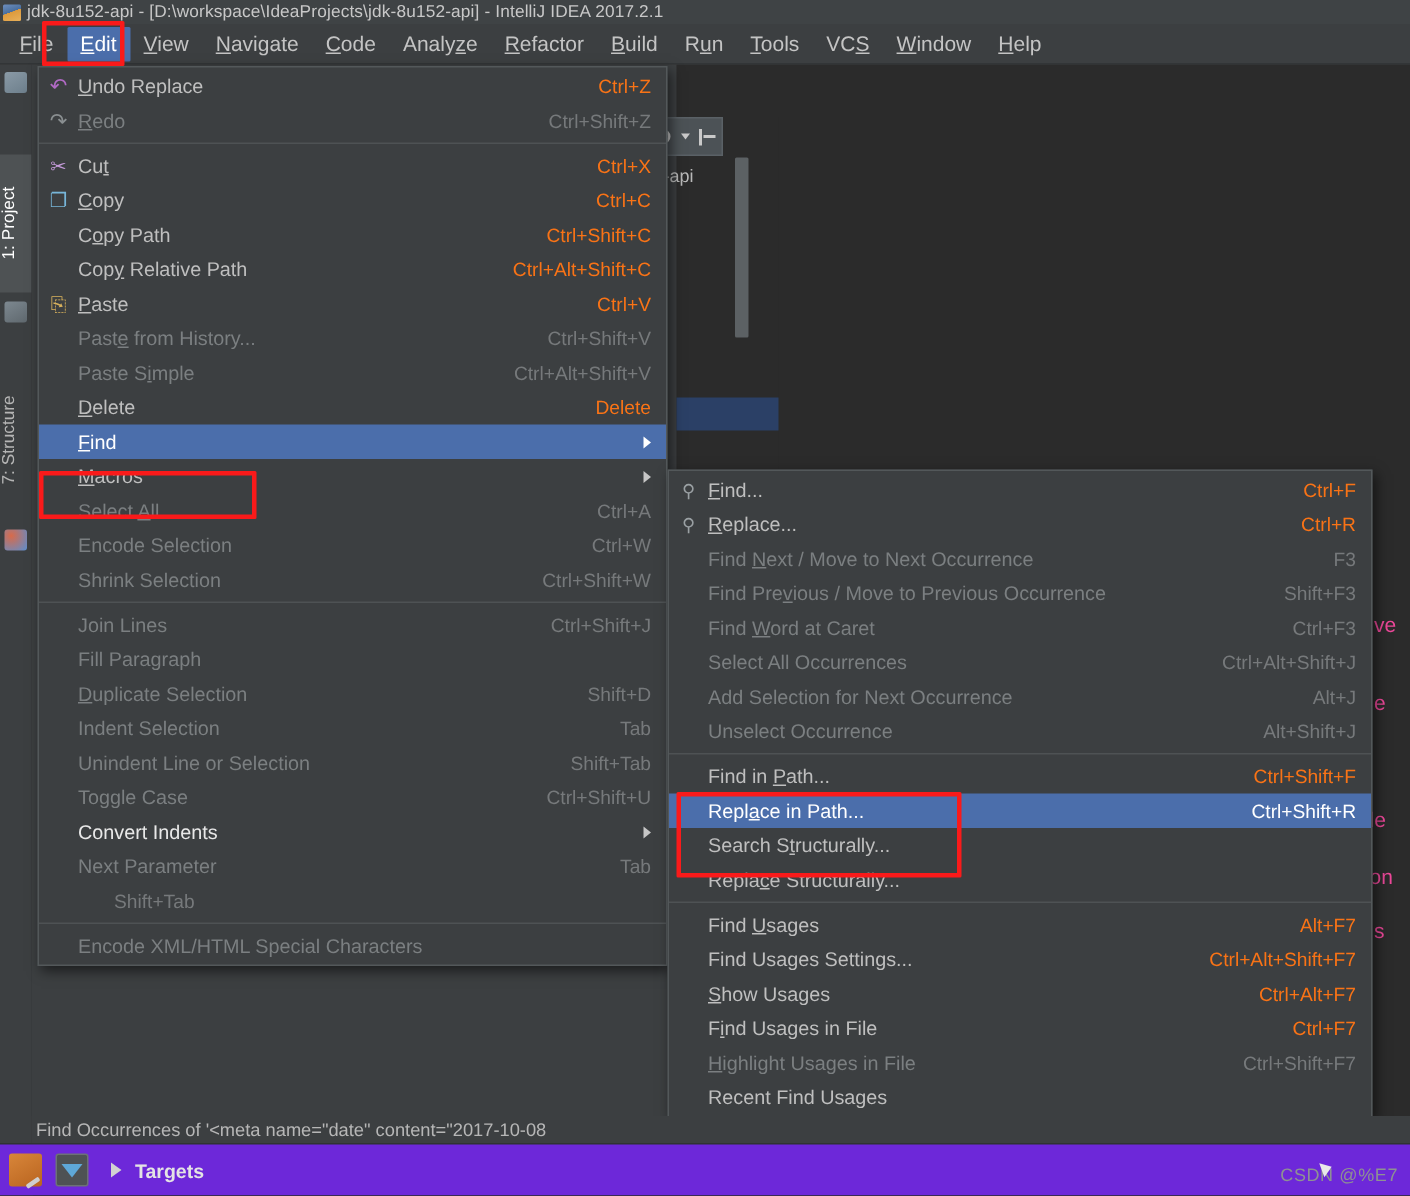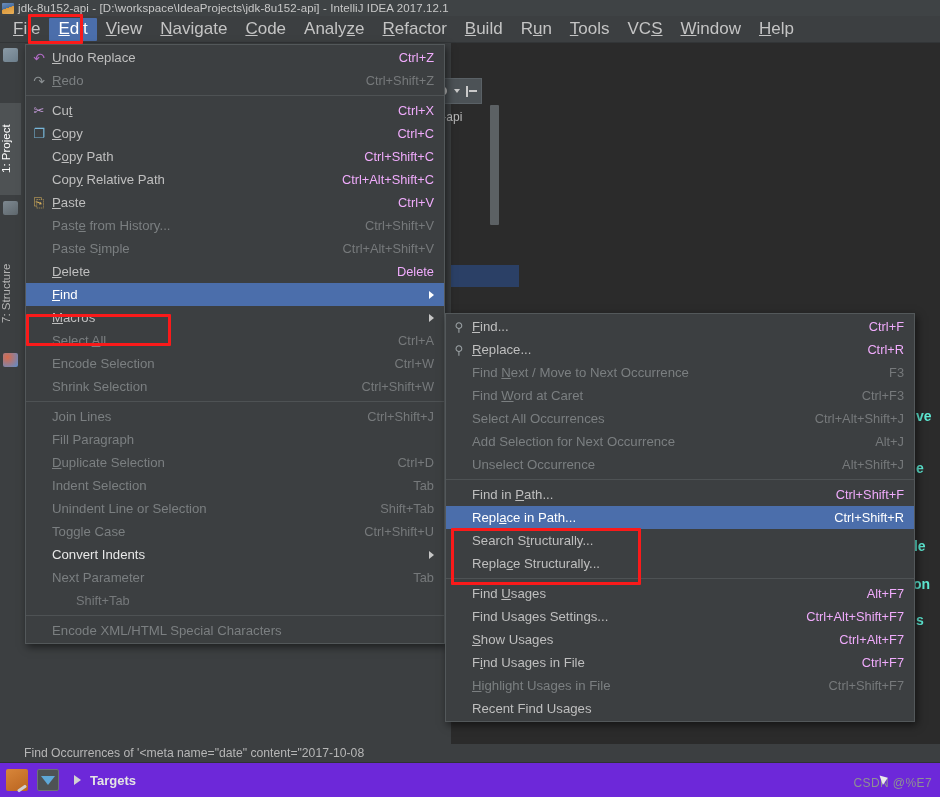--- a/index.html
+++ b/index.html
@@ -26,21 +26,21 @@
   }
 
   
   #menubar{
     left:0;top:16px;width:940px;height:27px;
     background:#3c3f41;display:flex;align-items:center;
     padding-left:4px;box-sizing:border-box;
     border-bottom:1px solid #323537;
   }
   .mb-item{
-    font-size:17px;color:#c4c4c4;padding:4px 9px 5px 9px;white-space:nowrap;
+    font-size:14px;color:#c4c4c4;padding:4px 9px 5px 9px;white-space:nowrap;
     border-radius:1px;line-height:14px;
   }
   .mb-item.active{background:#4b6eab;color:#ffffff;}
   .mb-item u{text-decoration:underline;}
 
   
   #leftstripe{
     left:0;top:43px;width:21px;height:754px;background:#3c3f41;
     border-right:1px solid #2f3234;
   }
@@ -94,21 +94,21 @@
   }
   #editorbg{
     position:absolute;left:519px;top:78px;width:421px;height:238px;background:#2b2b2b;
   }
   #editorstrip{
     position:absolute;left:451px;top:265px;width:68px;height:22px;background:#2b4066;
   }
 
   
   .bgfrag{
-    position:absolute;font-size:14px;color:#5eead4;white-space:nowrap;font-weight:bold;
+    position:absolute;font-size:14px;color:#ec4899;white-space:nowrap;
   }
 
   
   .menu{
     position:absolute;background:#3c3f41;border:1px solid #53585a;
     box-shadow:2px 3px 8px rgba(0,0,0,.55);box-sizing:border-box;padding:1px 0;
   }
   .mi{
     position:relative;display:flex;align-items:center;height:23px;
     font-size:13.2px;color:#bfbfbf;padding:0 10px 0 0;box-sizing:border-box;
@@ -117,21 +117,21 @@
   .mi.disabled{color:#7b7f81;}
   .mi.strong{color:#e8e8e8;}
   .mi.sel{background:#4b6eab;}
   .mi.sel .mi-label,.mi.sel .mi-key{color:#ffffff;}
   .mi-ico{
     width:26px;flex:0 0 auto;display:flex;align-items:center;justify-content:center;
     height:100%;
   }
   .mi-label{flex:1 1 auto;overflow:hidden;text-overflow:ellipsis;}
   .mi-label u{text-decoration:underline;}
-  .mi-key{margin-left:24px;color:#f0abfc;font-size:12.8px;flex:0 0 auto;}
+  .mi-key{margin-left:24px;color:#f97316;font-size:12.8px;flex:0 0 auto;}
   .mi.disabled .mi-key{color:#76797b;}
   .mi-arrow{
     margin-left:16px;flex:0 0 auto;width:0;height:0;
     border-top:4px solid transparent;border-bottom:4px solid transparent;
     border-left:5px solid #c6c6c6;
   }
   .mi.sel .mi-arrow{border-left-color:#ffffff;}
   .sep{height:1px;background:#4e5254;margin:3px 0;}
 
   
@@ -197,21 +197,21 @@
     position:absolute;left:881px;top:774px;width:0;height:0;
     border-left:7px solid #e9e9e9;border-bottom:5px solid transparent;
     border-top:5px solid transparent;transform:rotate(-20deg);
   }
 </style>
 </head>
 <body>
 
 <div id="titlebar" class="abs">
   <div class="app-ico"></div>
-  <div class="title-text">jdk-8u152-api - [D:\workspace\IdeaProjects\jdk-8u152-api] - IntelliJ IDEA 2017.12.1</div>
+  <div class="title-text">jdk-8u152-api - [D:\workspace\IdeaProjects\jdk-8u152-api] - IntelliJ IDEA 2017.2.1</div>
 </div>
 
 <div id="menubar" class="abs">
     <div class="mb-item"><u>F</u>ile</div>
     <div class="mb-item active"><u>E</u>dit</div>
     <div class="mb-item"><u>V</u>iew</div>
     <div class="mb-item"><u>N</u>avigate</div>
     <div class="mb-item"><u>C</u>ode</div>
     <div class="mb-item">Analy<u>z</u>e</div>
     <div class="mb-item"><u>R</u>efactor</div>
@@ -344,21 +344,21 @@
       <span class="mi-label">Join Lines</span>
       <span class="mi-key">Ctrl+Shift+J</span>
     </div>
     <div class="mi disabled">
       <span class="mi-ico"></span>
       <span class="mi-label">Fill Paragraph</span>
     </div>
     <div class="mi disabled">
       <span class="mi-ico"></span>
       <span class="mi-label"><u>D</u>uplicate Selection</span>
-      <span class="mi-key">Ctrl+D</span>
+      <span class="mi-key">Shift+D</span>
     </div>
     <div class="mi disabled">
       <span class="mi-ico"></span>
       <span class="mi-label">Indent Selection</span>
       <span class="mi-key">Tab</span>
     </div>
     <div class="mi disabled">
       <span class="mi-ico"></span>
       <span class="mi-label">Unindent Line or Selection</span>
       <span class="mi-key">Shift+Tab</span>
@@ -401,20 +401,25 @@
       <span class="mi-ico">
         <span class="ic-find">⚲</span>
       </span>
       <span class="mi-label"><u>R</u>eplace...</span>
       <span class="mi-key">Ctrl+R</span>
     </div>
     <div class="mi disabled">
       <span class="mi-ico"></span>
       <span class="mi-label">Find <u>N</u>ext / Move to Next Occurrence</span>
       <span class="mi-key">F3</span>
+    </div>
+    <div class="mi disabled">
+      <span class="mi-ico"></span>
+      <span class="mi-label">Find Pre<u>v</u>ious / Move to Previous Occurrence</span>
+      <span class="mi-key">Shift+F3</span>
     </div>
     <div class="mi disabled">
       <span class="mi-ico"></span>
       <span class="mi-label">Find <u>W</u>ord at Caret</span>
       <span class="mi-key">Ctrl+F3</span>
     </div>
     <div class="mi disabled">
       <span class="mi-ico"></span>
       <span class="mi-label">Select All Occurrences</span>
       <span class="mi-key">Ctrl+Alt+Shift+J</span>

